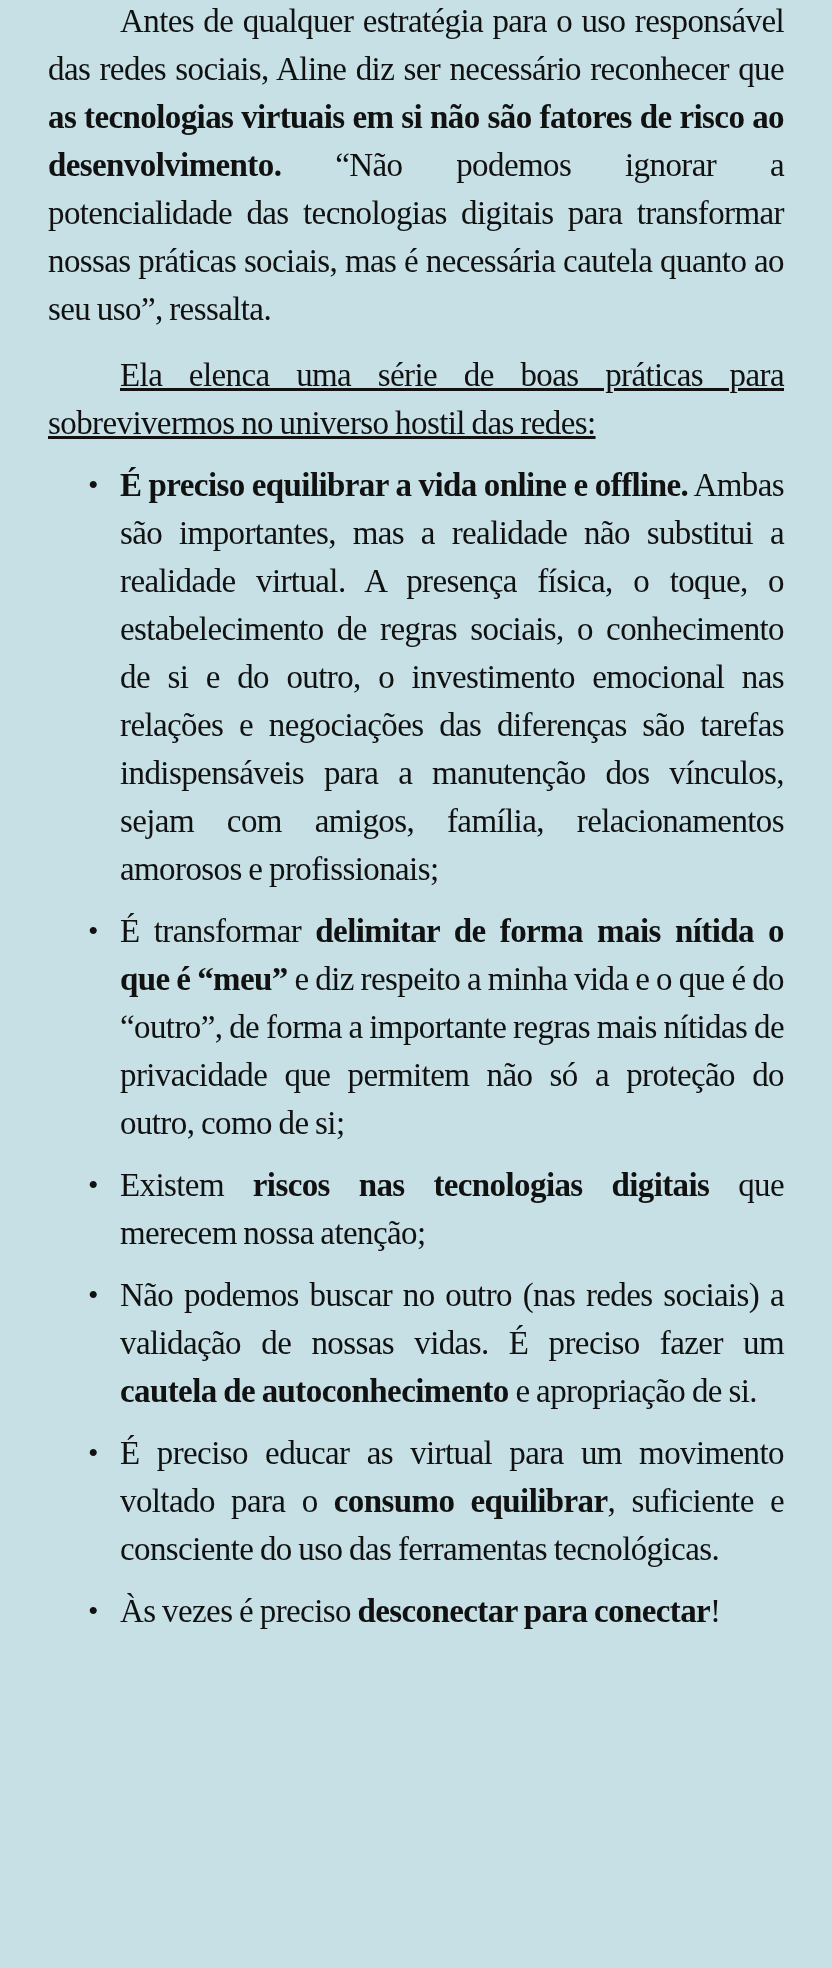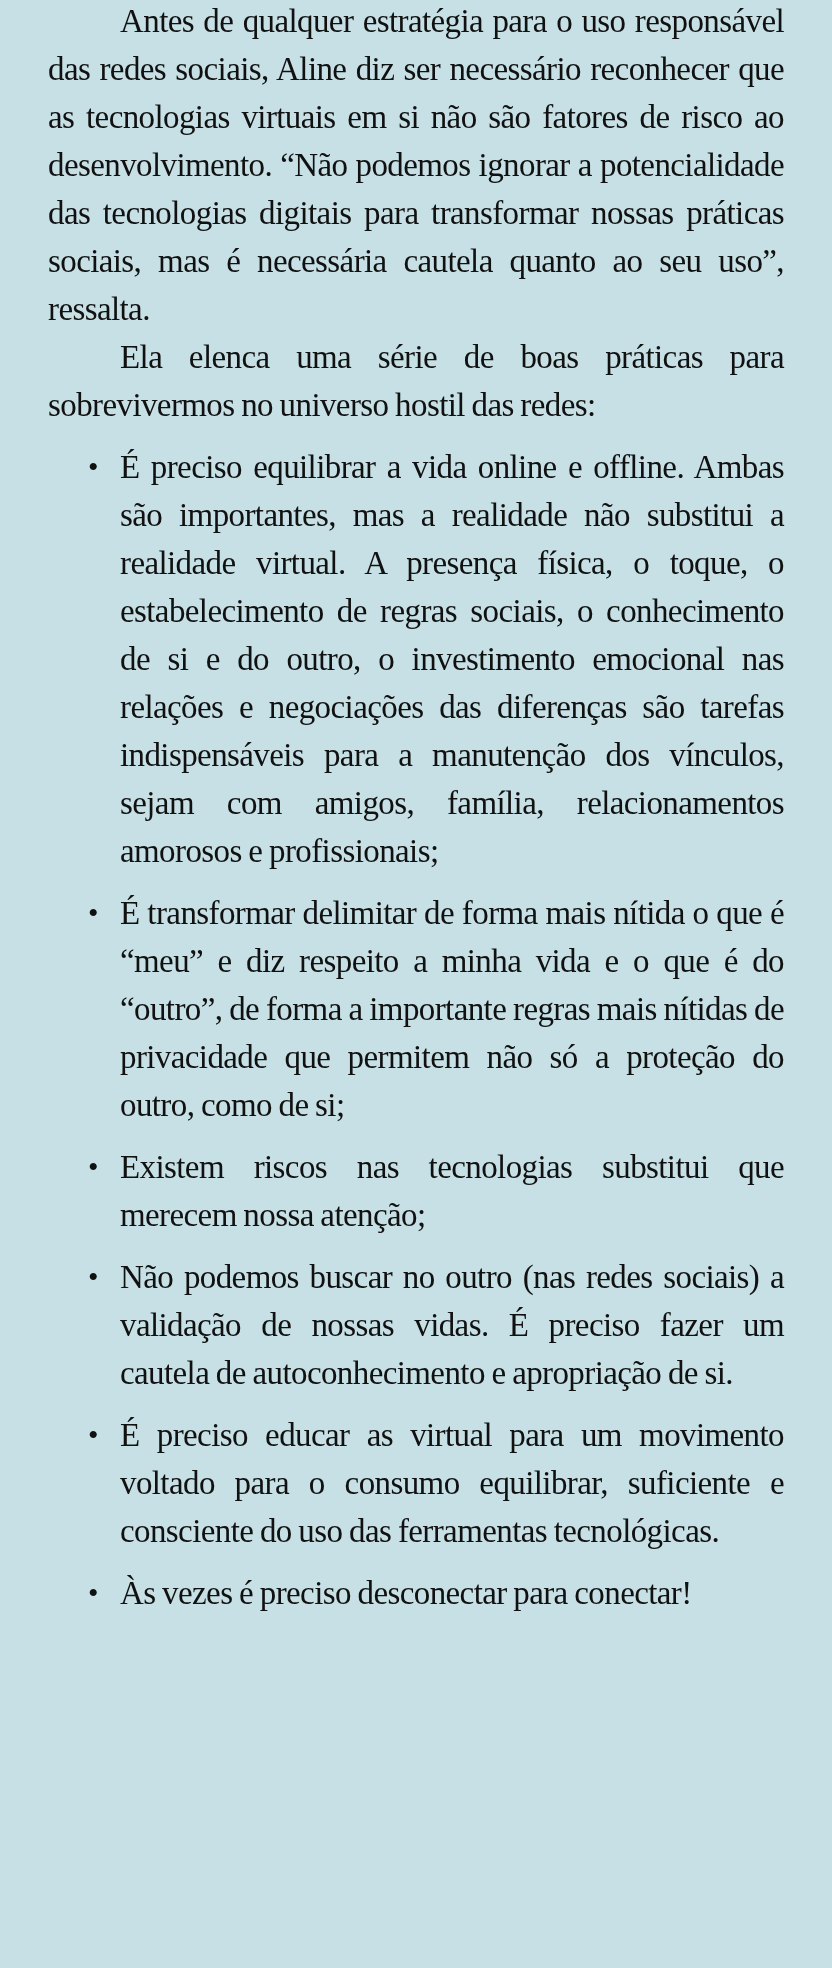--- a/index.html
+++ b/index.html
@@ -21,42 +21,42 @@
   .para {
     margin: 0;
     font-size: 33px;
     line-height: 48px;
     text-align: justify;
     text-indent: 72px;
     letter-spacing: -0.6px;
     word-spacing: -1px;
   }
   .para-1 { padding-top: 0; margin-top: -3px; }
-  .para-2 { margin-top: 0; }
+  .para-2 { margin-top: 18px; text-decoration: underline; }
   .bullets {
     list-style: none;
     margin: 14px 0 0 0;
     padding: 0 0 0 72px;
   }
   .bullet {
     position: relative;
     font-size: 33px;
     line-height: 48px;
     text-align: justify;
     letter-spacing: -0.6px;
     word-spacing: -1px;
     margin: 0 0 14px 0;
   }
   .bullet-dot {
     position: absolute;
     left: -32px;
     top: 0;
     font-size: 30px;
   }
-  b, .bold { font-weight: normal; }
+  b, .bold { font-weight: bold; }
 </style>
 </head>
 <body style="background: rgb(198, 224, 229); color: rgb(17, 17, 17);">
 
 <div class="page">
 
   <p class="para para-1">
     <span>Antes de qualquer estratégia para o uso responsável das redes sociais, Aline diz ser necessário reconhecer que </span><b>as tecnologias virtuais em si não são fatores de risco ao desenvolvimento.</b><span> “Não podemos ignorar a potencialidade das tecnologias digitais para transformar nossas práticas sociais, mas é necessária cautela quanto ao seu uso”, ressalta.</span>
   </p>
 
@@ -68,21 +68,21 @@
     <li class="bullet">
       <span class="bullet-dot">•</span>
       <b>É preciso equilibrar a vida online e offline.</b><span> Ambas são importantes, mas a realidade não substitui a realidade virtual. A presença física, o toque, o estabelecimento de regras sociais, o conhecimento de si e do outro, o investimento emocional nas relações e negociações das diferenças são tarefas indispensáveis para a manutenção dos vínculos, sejam com amigos, família, relacionamentos amorosos e profissionais;</span>
     </li>
     <li class="bullet">
       <span class="bullet-dot">•</span>
       <span>É transformar </span><b>delimitar de forma mais nítida o que é “meu”</b><span> e diz respeito a minha vida e o que é do “outro”, de forma a importante regras mais nítidas de privacidade que permitem não só a proteção do outro, como de si;</span>
     </li>
     <li class="bullet">
       <span class="bullet-dot">•</span>
-      <span>Existem </span><b>riscos nas tecnologias substitui</b><span> que merecem nossa atenção;</span>
+      <span>Existem </span><b>riscos nas tecnologias digitais</b><span> que merecem nossa atenção;</span>
     </li>
     <li class="bullet">
       <span class="bullet-dot">•</span>
       <span>Não podemos buscar no outro (nas redes sociais) a validação de nossas vidas. É preciso fazer um </span><b>cautela de autoconhecimento</b><span> e apropriação de si.</span>
     </li>
     <li class="bullet">
       <span class="bullet-dot">•</span>
       <span>É preciso educar as virtual para um movimento voltado para o </span><b>consumo equilibrar</b><span>, suficiente e consciente do uso das ferramentas tecnológicas.</span>
     </li>
     <li class="bullet">

